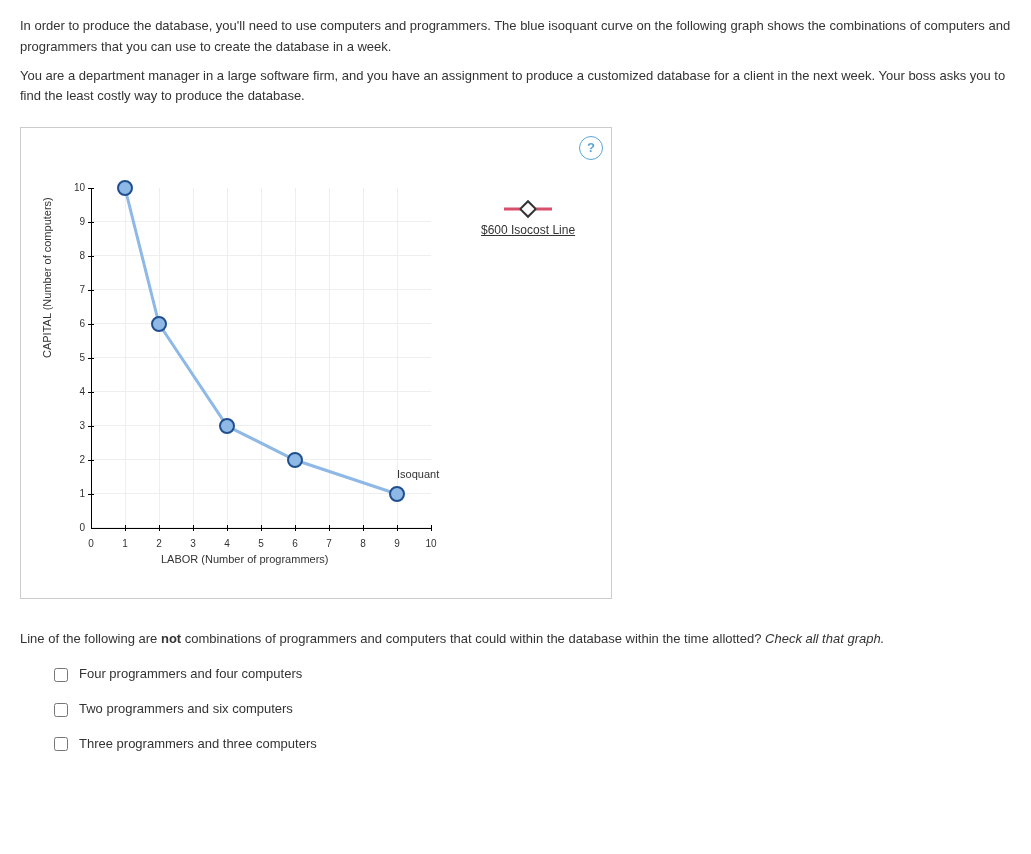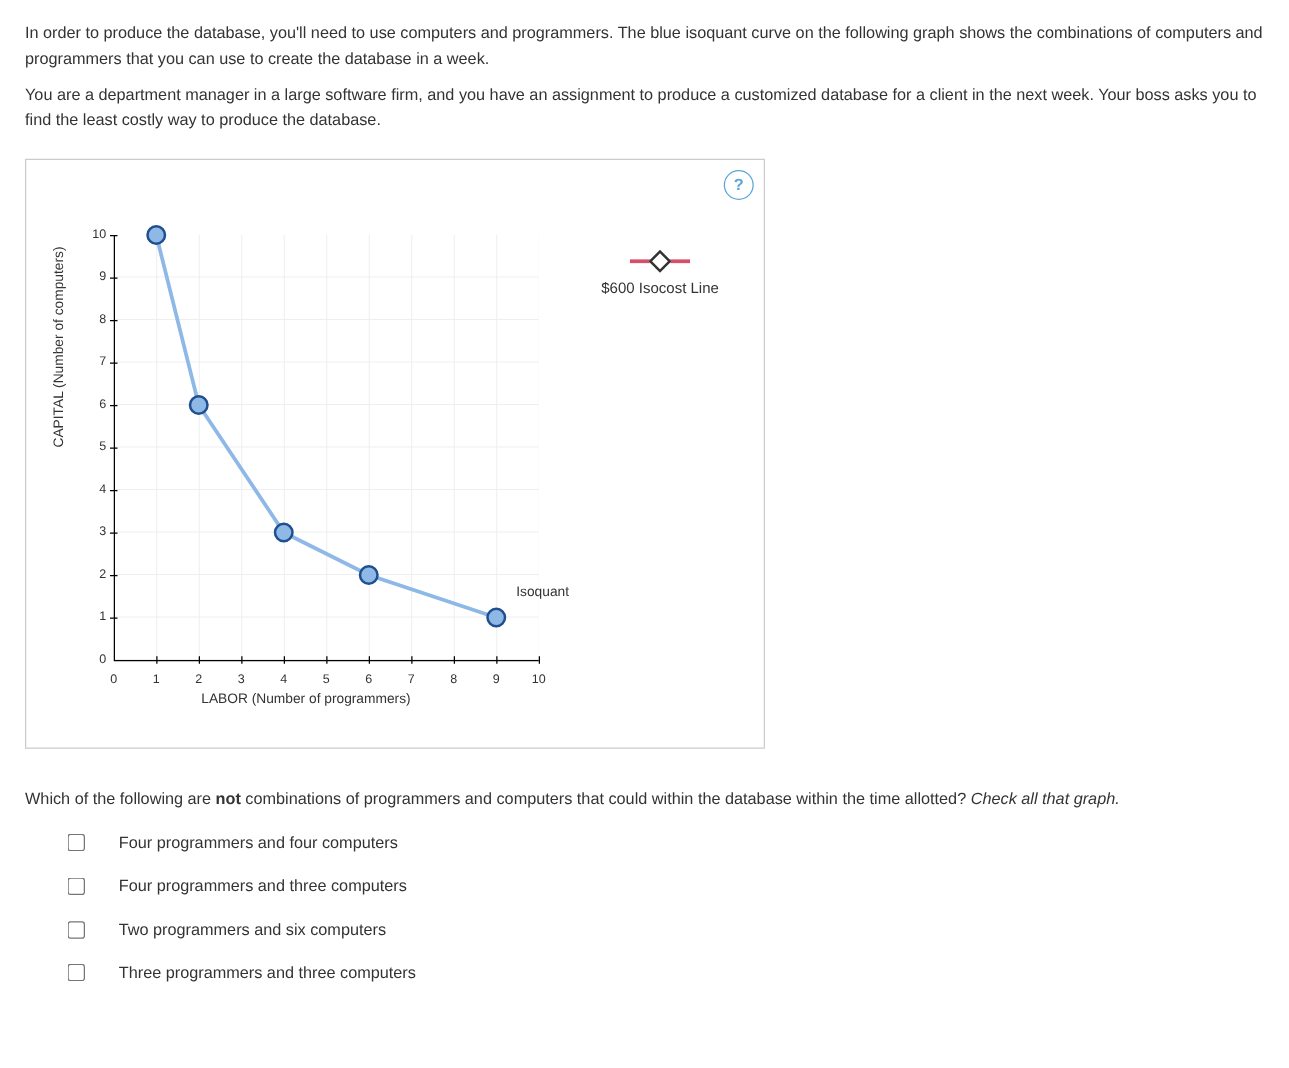--- a/index.html
+++ b/index.html
@@ -124,28 +124,29 @@
   }
   .curveline {
     fill: none;
     stroke: #8eb8e6;
     stroke-width: 3;
   }
   .isoq-label {
     position: absolute;
     font-size: 11px;
     color: #333;
-    left: 392px;
+    left: 376px;
     top: 338px;
   }
   .legend {
     position: absolute;
     left: 460px;
     top: 70px;
     font-size: 12px;
+    text-decoration: underline;
   }
   .legend .row {
     margin: 4px 0 18px 0;
     text-align: center;
   }
   .leg-icon-diamond {
     display: inline-block;
     position: relative;
     width: 48px;
     height: 12px;
@@ -226,22 +227,22 @@
     margin: 20px 0 14px 0;
   }
   .italic {
     font-style: italic;
   }
   .options {
     padding-left: 30px;
   }
   .opt {
     display: flex;
-    align-items: flex-start;
-    gap: 24px;
+    align-items: flex-end;
+    gap: 8px;
     margin: 14px 0;
     font-size: 13px;
   }
   input[type="checkbox"] {
     width: 14px;
     height: 14px;
   }
 </style>
 </head>
 <body>
@@ -322,30 +323,26 @@
   <div class="legend">
     <div class="row">
       <span class="leg-icon-diamond"></span><br>
       <span>$600 Isocost Line</span>
     </div>
   </div>
 </div>
 
 <div class="question">
   <p>
-    <span>Which of the following are </span><b>not</b><span> combinations of programmers and computers that could within the database within the time allotted? </span><span class="italic">Check all that graph.</span>
+    <span>Line of the following are </span><b>not</b><span> combinations of programmers and computers that could within the database within the time allotted? </span><span class="italic">Check all that graph.</span>
   </p>
   <div class="options" id="options">
       <label class="opt">
         <input type="checkbox" style="">
         <span>Four programmers and four computers</span>
-      </label>
-      <label class="opt">
-        <input type="checkbox" style="">
-        <span>Four programmers and three computers</span>
       </label>
       <label class="opt">
         <input type="checkbox" style="">
         <span>Two programmers and six computers</span>
       </label>
       <label class="opt">
         <input type="checkbox" style="">
         <span>Three programmers and three computers</span>
       </label>
     </div>

